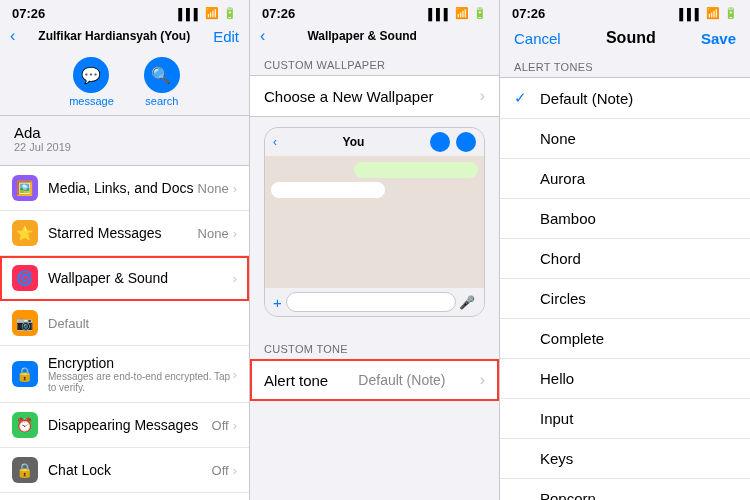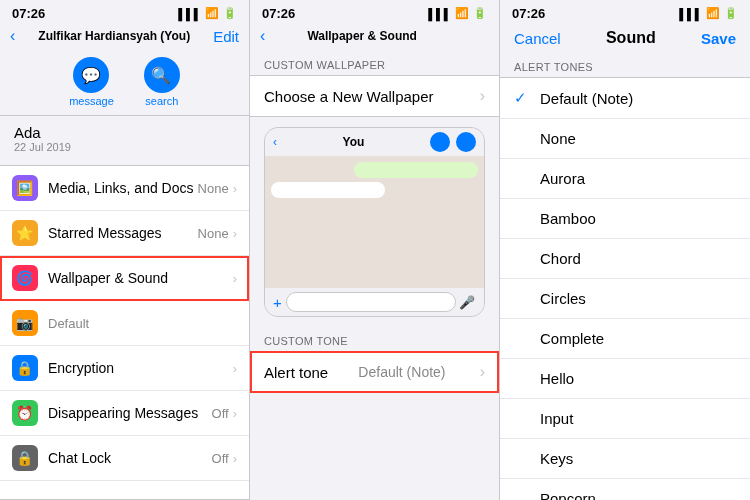--- a/index.html
+++ b/index.html
@@ -244,20 +244,21 @@
       flex: 1;
       background: #fff;
       border-radius: 12px;
       height: 20px;
       border: 1px solid #c8c7cc;
     }
     .wp-mic { color: #007aff; font-size: 13px; }
     .wp-add { color: #007aff; font-size: 15px; }
 
     .custom-tone-section {
+      margin-top: 8px;
     }
     .tone-row {
       background: #fff;
       border-top: 1px solid #404040;
       border-bottom: 1px solid #c8c7cc;
       display: flex;
       align-items: center;
       justify-content: space-between;
       padding: 11px 14px;
       outline: 2px solid #ff3b30;
@@ -370,20 +371,21 @@
       <span class="row-chevron">›</span>
     </div>
     <div class="settings-row">
       <div class="row-icon icon-orange">📷</div>
       <span class="row-value">Default</span>
     </div>
     <div class="settings-row">
       <div class="row-icon icon-blue">🔒</div>
       <div class="row-content">
         <div class="row-title">Encryption</div>
+        <div class="row-subtitle">Messages are end-to-end encrypted. Tap to verify.</div>
       </div>
       <span class="row-chevron">›</span>
     </div>
     <div class="settings-row">
       <div class="row-icon icon-green">⏰</div>
       <div class="row-content">
         <div class="row-title">Disappearing Messages</div>
       </div>
       <span class="row-value">Off</span>
       <span class="row-chevron">›</span>

